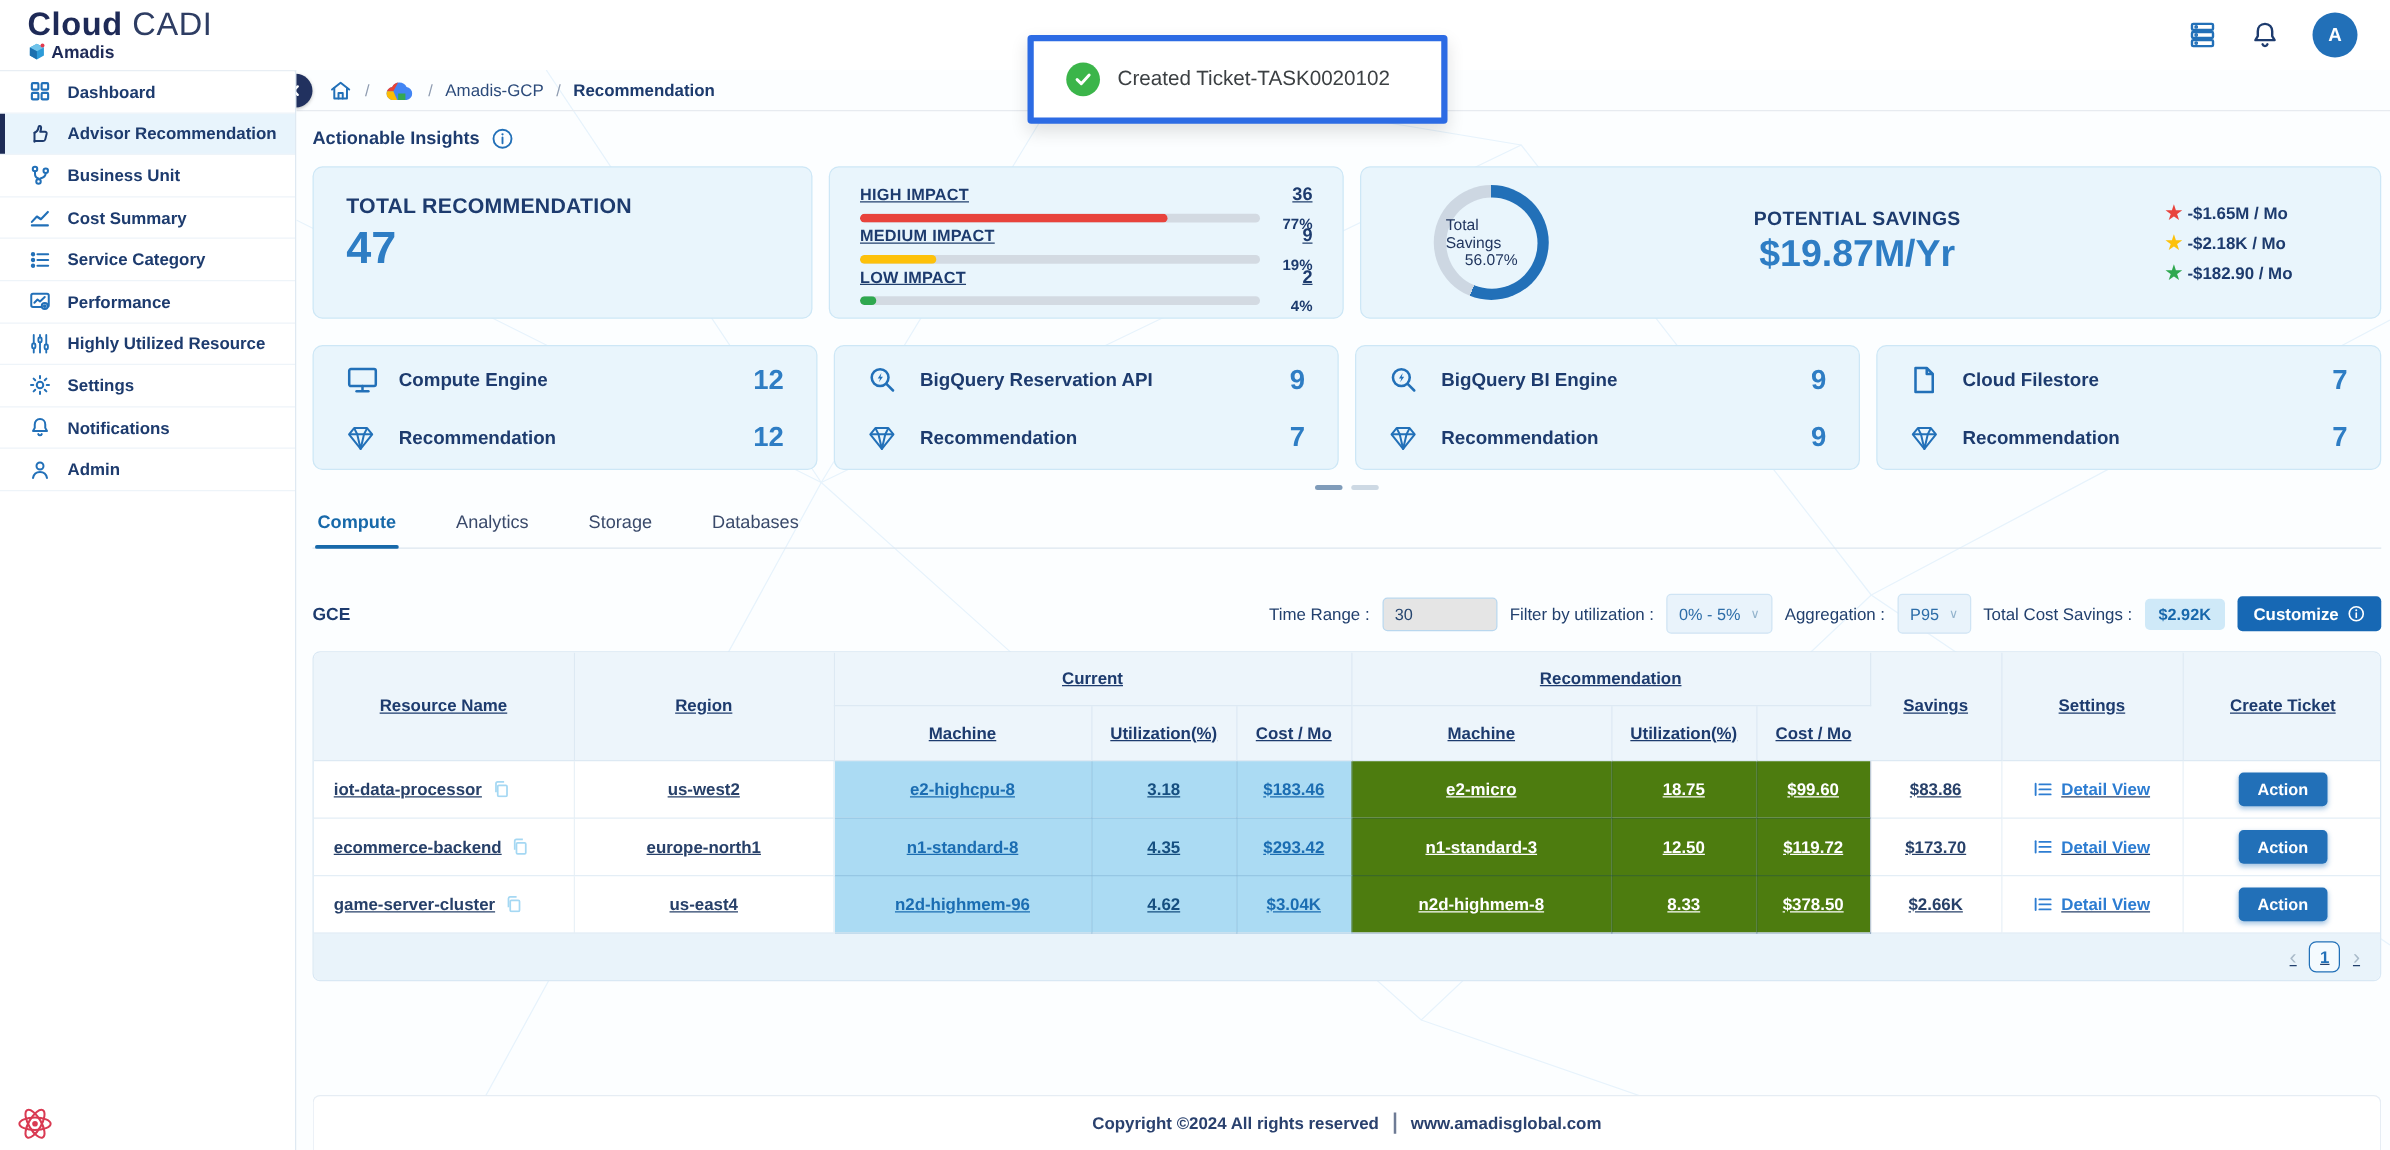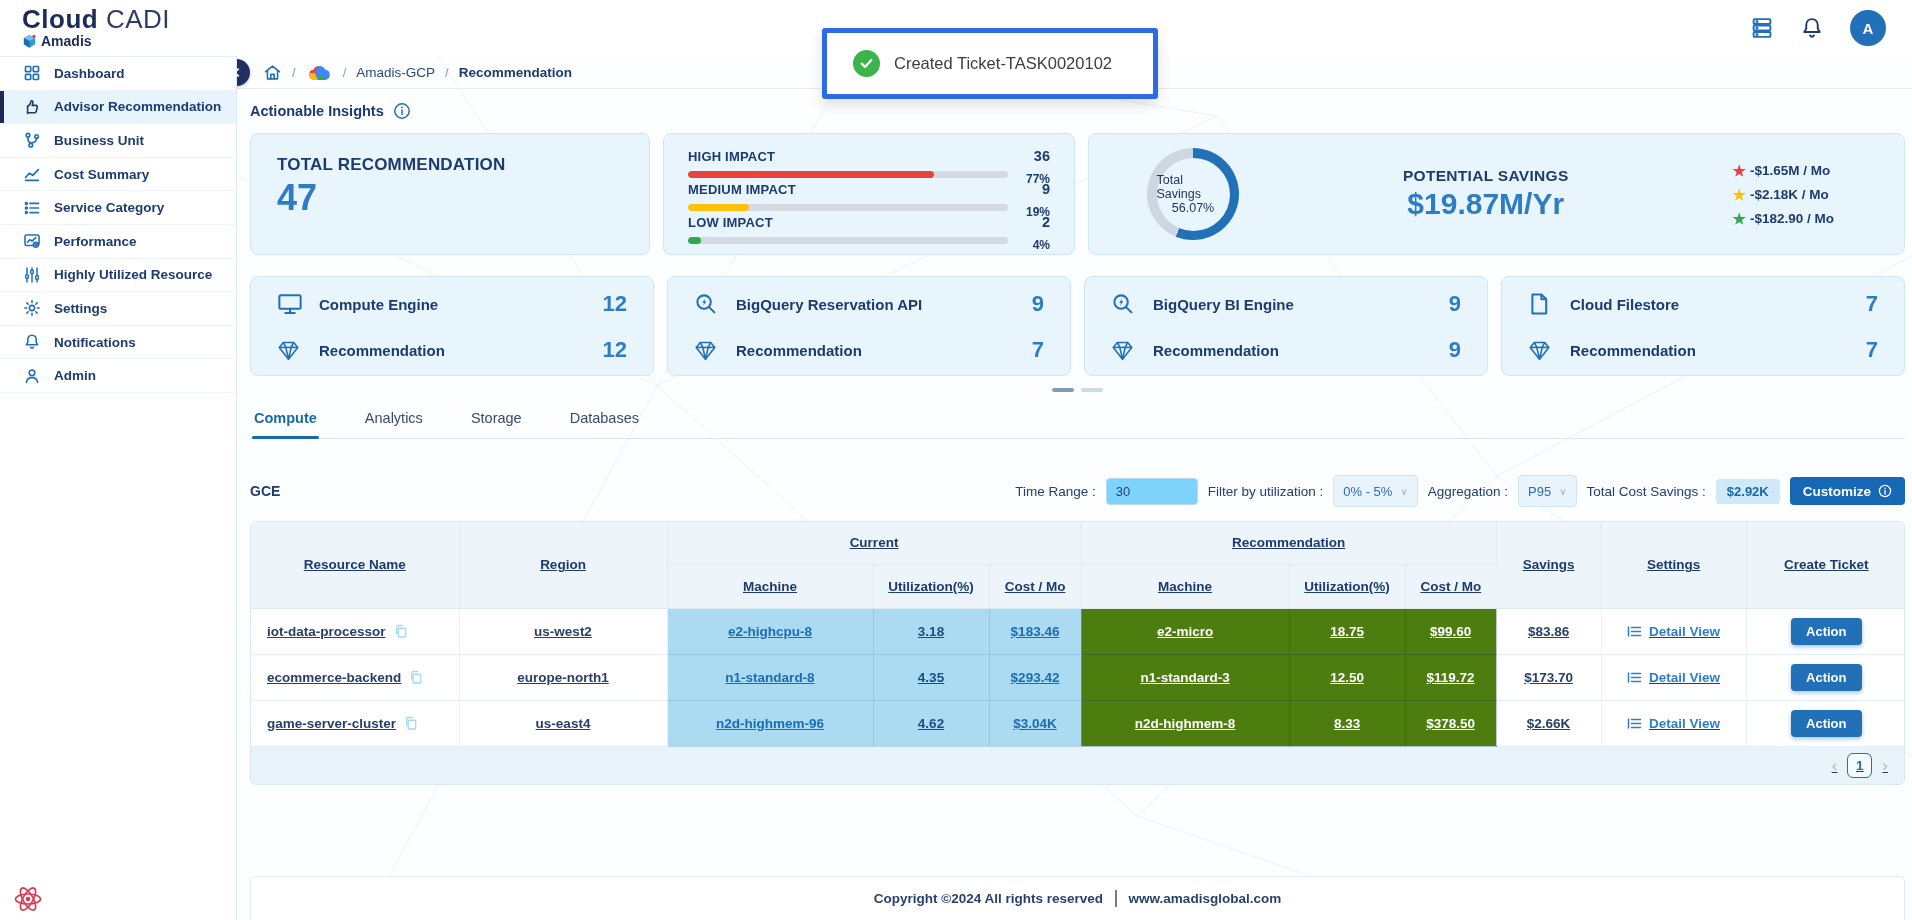--- a/index.html
+++ b/index.html
@@ -45,21 +45,21 @@
   .insights-title { font-size:14.5px; font-weight:700; color:#1d3b6e; }
 
   .cards-row { display:flex; gap:13px; margin-top:13px; }
   .card { background:#e9f5fc; border:1px solid #cde7f6; border-radius:8px; }
   .card-total { width:400px; height:122px; padding:20px 26px; }
   .card-total .lbl { font-size:17px; font-weight:800; color:#1d3b6e; width:250px; line-height:1.25; letter-spacing:.2px; }
   .card-total .val { font-size:36px; font-weight:800; color:#2e7dc4; margin-top:2px; }
 
   .card-impact { width:412px; height:122px; padding:14px 24px 10px; display:flex; flex-direction:column; justify-content:space-between; }
   .impact-row { }
-  .impact-top { display:flex; justify-content:space-between; align-items:baseline; }
+  .impact-top { display:flex; justify-content:space-between; align-items:baseline;text-decoration:underline; }
   .impact-lbl { font-size:13px; font-weight:700; color:#1d3b6e; letter-spacing:.2px; }
   .impact-count { font-size:14.5px; font-weight:800; color:#1d3b6e; }
   .impact-barline { display:flex; align-items:center; gap:10px; margin-top:3px; }
   .impact-track { flex:1; height:7px; border-radius:4px; background:#d3dae2; overflow:hidden; }
   .impact-fill { height:100%; border-radius:4px; }
   .impact-pct { width:32px; font-size:12px; font-weight:700; color:#1d3b6e; text-align:right; transform:translateY(5px); }
 
   .card-savings { flex:1; height:122px; display:flex; align-items:center; padding:0 40px; justify-content:space-between; }
   .donut { width:92px; height:92px; border-radius:50%; display:flex; align-items:center; justify-content:center; margin-left:18px; }
   .donut-hole { width:73px; height:73px; border-radius:50%; background:#e9f5fc; display:flex; flex-direction:column; align-items:center; justify-content:center; }
@@ -85,21 +85,21 @@
 
   .tabs { display:flex; gap:44px; margin-top:8px; border-bottom:1px solid #dce6ef; padding-left:2px; }
   .tab { font-size:14.5px; color:#3a4a6b; padding:10px 2px 12px; cursor:pointer; position:relative; }
   .tab.active { color:#1769aa; font-weight:700; }
   .tab.active::after { content:""; position:absolute; left:0; right:0; bottom:-1px; height:3px; background:#1769aa; border-radius:2px; }
 
   .gce-row { display:flex; align-items:center; margin-top:36px; }
   .gce-title { font-size:14px; font-weight:800; color:#1d3b6e; }
   .filters { margin-left:auto; display:flex; align-items:center; gap:10px; }
   .f-label { font-size:13.5px; color:#22406e; }
-  .f-input { width:92px; height:27px; border:1px solid #b9d7ee; border-radius:4px; background:#7dd3fc; font-size:13px; color:#25456f; padding:0 9px; font-family:"Liberation Sans",sans-serif; }
+  .f-input { width:92px; height:27px; border:1px solid #b9d7ee; border-radius:4px; background:#e5e5e5; font-size:13px; color:#25456f; padding:0 9px; font-family:"Liberation Sans",sans-serif; }
   .f-select { height:27px; background:#e9f3fb; border:1px solid #cfe4f4; border-radius:4px; display:flex; align-items:center; gap:8px; padding:15px 9px; font-size:13px; color:#2d6da8; cursor:pointer; }
   .f-select .chev { color:#93b3cc; font-size:10px; }
   .f-badge { background:#cfe9f8; color:#1767ab; font-size:13px; font-weight:700; padding:5px 11px; border-radius:4px; }
   .f-customize { height:28px; background:#1768b4; color:#fff; border:none; border-radius:4px; font-size:13.5px; font-weight:600; display:flex; align-items:center; gap:7px; padding:0 13px; cursor:pointer; font-family:"Liberation Sans",sans-serif; }
 
   
   .gce-table-wrap { margin-top:14px; border:1px solid #d9e8f4; border-radius:6px; overflow:hidden; background:#fff; }
   table { border-collapse:collapse; table-layout:fixed; width:1655px; }
   th, td { font-size:13.5px; text-align:center;text-decoration:underline; }
   thead th { background:#edf5fb; color:#1d3b6e; font-weight:700; border-right:1px solid #dde9f3; border-bottom:1px solid #dde9f3; }

